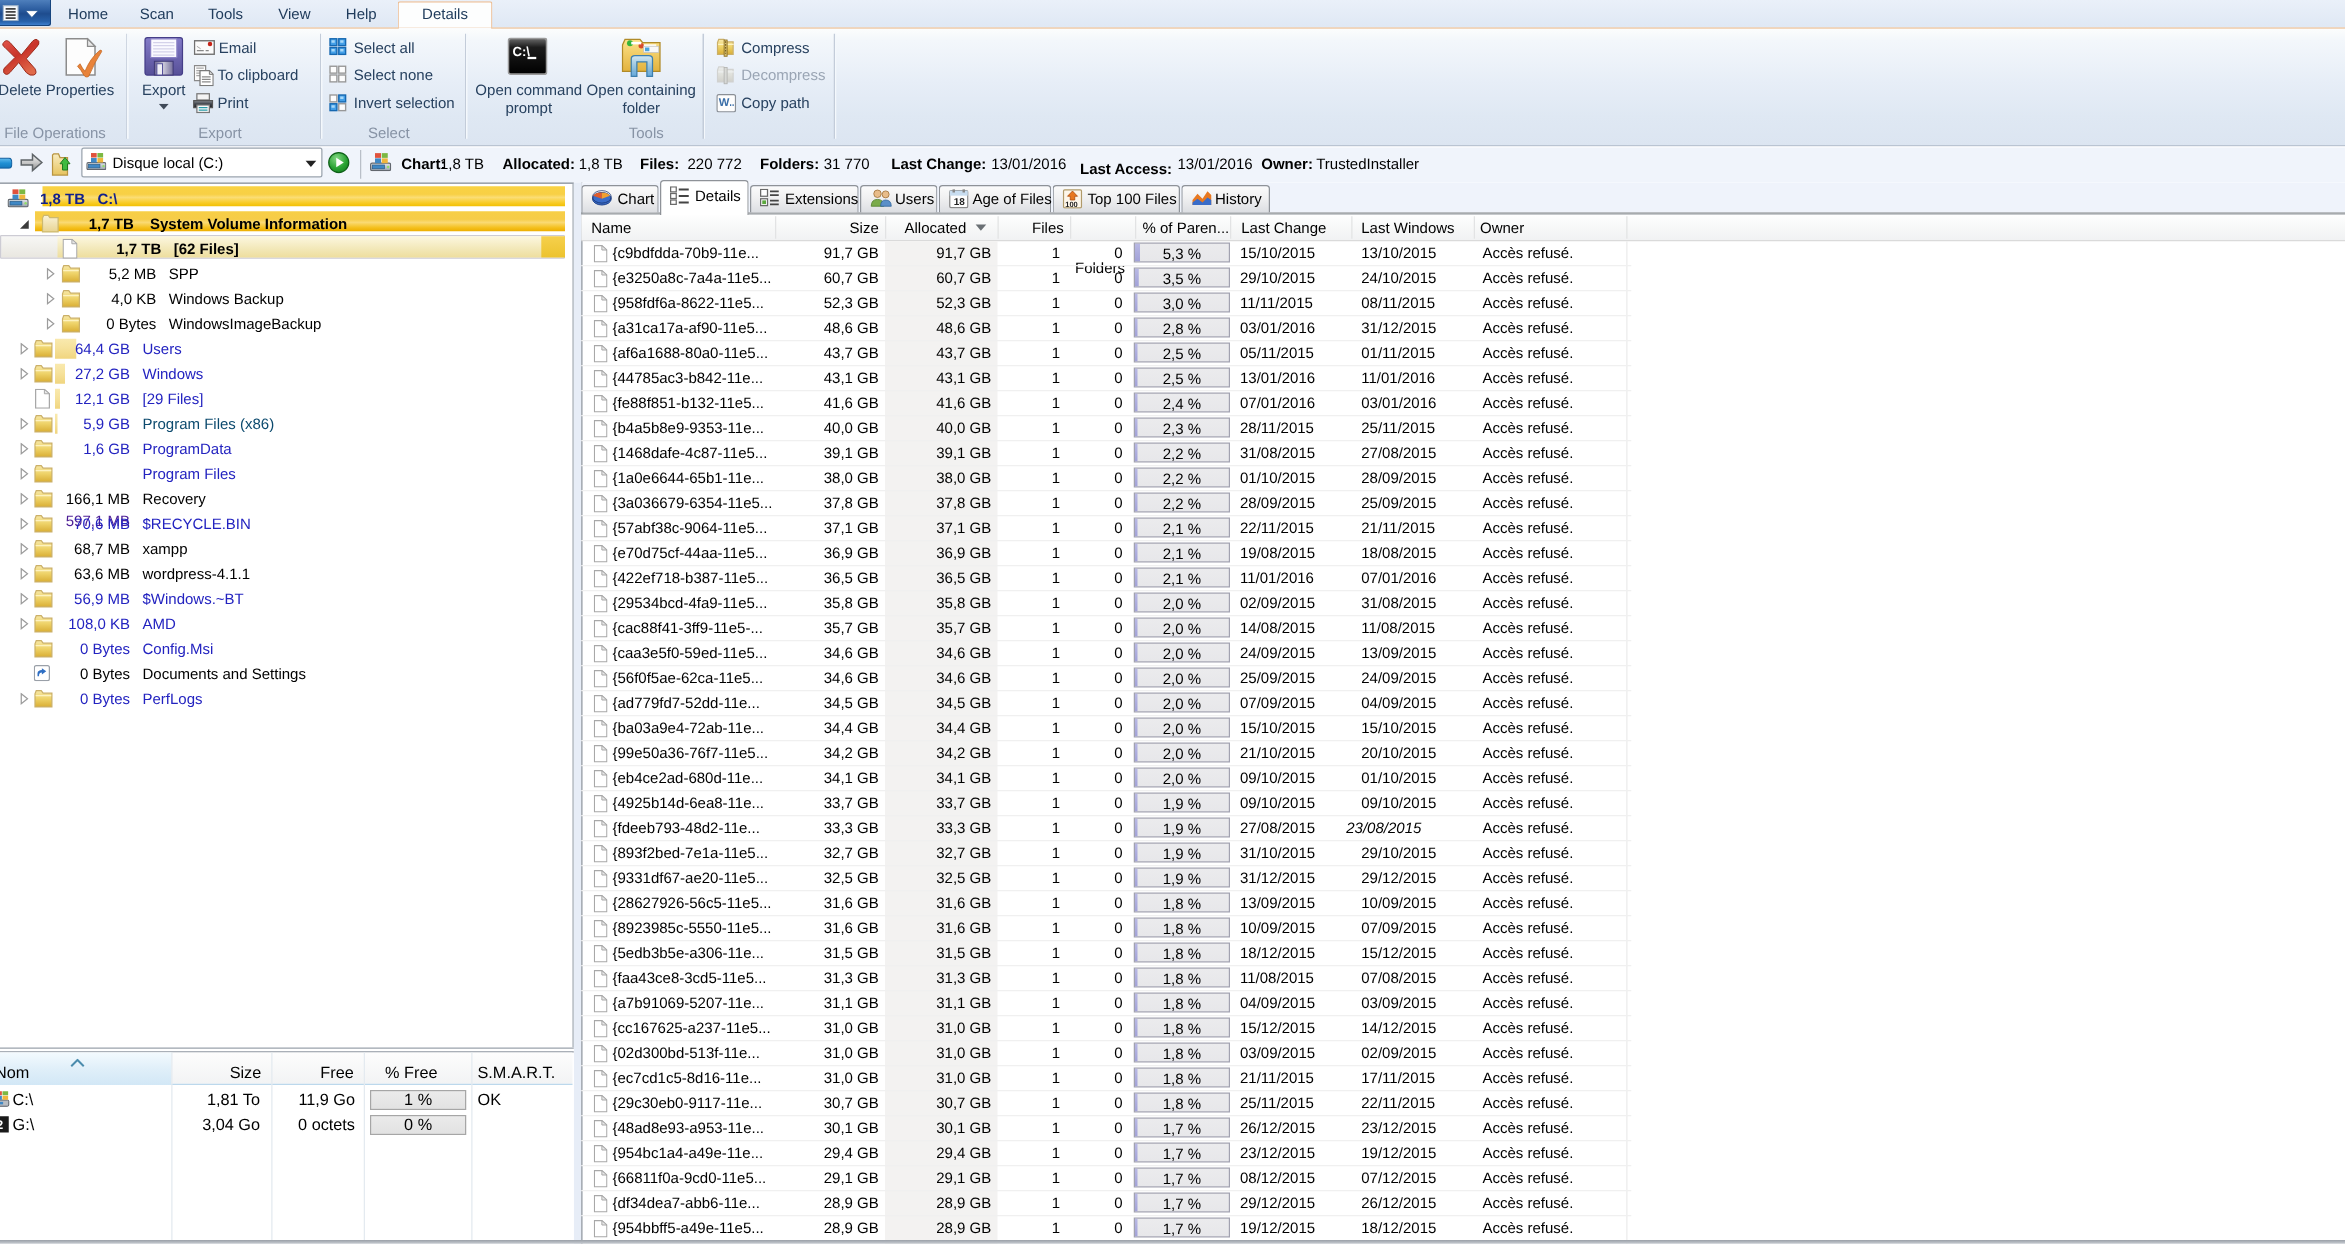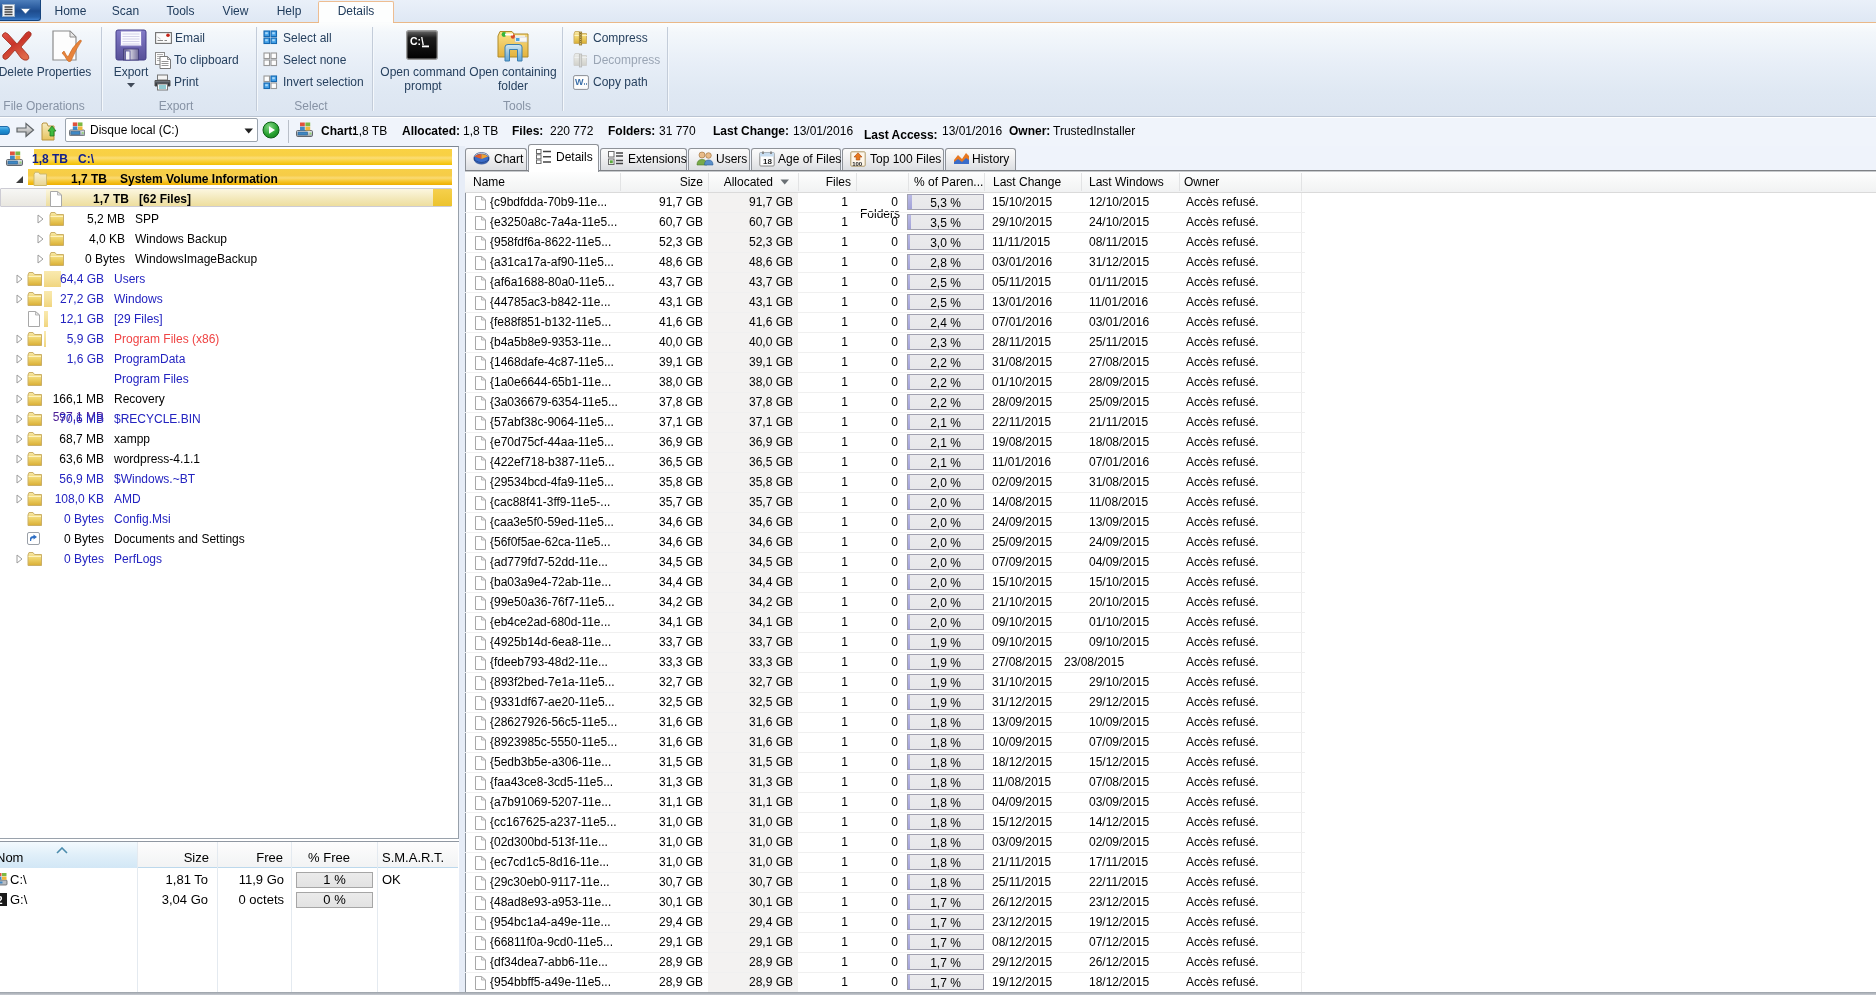--- a/index.html
+++ b/index.html
@@ -490,21 +490,21 @@
         <linearGradient id="fg" x1="0" y1="0" x2="0" y2="1">
           <stop offset="0" stop-color="#f7e8a8"></stop>
           <stop offset="0.5" stop-color="#eed267"></stop>
           <stop offset="1" stop-color="#d9ae35"></stop>
         </linearGradient>
       </defs>
       <path d="M1 4 L1 14.5 L14.5 14.5 L14.5 3.5 L7.5 3.5 L6 1.5 L2 1.5 Z" fill="url(#fg)" stroke="#cbb068" stroke-width="1"></path>
       <path d="M1.5 5.5 L14 5.5" stroke="#fdf2c0" stroke-width="1"></path>
     </svg>
 <div class="trsize" style="left:24px;width:80px;color:#2323c0;">5,9 GB</div>
-<div class="trname" style="left:114px;color:#ef4444;">Program Files (x86)</div>
+<div class="trname" style="left:114px;color:#0c4a6e;">Program Files (x86)</div>
 </div>
 <div class="treerow" style="top:349px;">
 <svg class="a" style="left:16px;top:5px;" width="8" height="11" viewBox="0 0 8 11">
       <path d="M1 1 L6 5 L1 9 Z" fill="#fff" stroke="#9c9c9c" stroke-width="1"></path>
     </svg>
 <svg class="a" style="left:27px;top:2px;" width="16" height="16" viewBox="0 0 16 16">
       <defs>
         <linearGradient id="fg" x1="0" y1="0" x2="0" y2="1">
           <stop offset="0" stop-color="#f7e8a8"></stop>
           <stop offset="0.5" stop-color="#eed267"></stop>
@@ -814,21 +814,21 @@
 <div class="cell" style="left:25px;">{c9bdfdda-70b9-11e...</div>
 <div class="cell cr" style="left:155px;width:83px;">91,7 GB</div>
 <div class="cell cr" style="left:243px;width:85px;">91,7 GB</div>
 <div class="cell cr" style="left:333px;width:50px;">1</div>
 <div class="cell cr" style="left:391px;width:42px;">0</div>
 <div class="pbar">
       <div class="pfill" style="width:4.0809999999999995px;"></div>
       <div class="ptxt">5,3 %</div>
     </div>
 <div class="cell" style="left:527px;">15/10/2015</div>
-<div class="cell" style="left:624px;">12/10/2015</div>
+<div class="cell" style="left:624px;">13/10/2015</div>
 <div class="cell" style="left:721px;">Accès refusé.</div>
 </div>
 <div class="dtrow" style="top:213px;">
 <svg class="a" style="left:10px;top:3px;" width="11" height="14" viewBox="0 0 11 14">
       <path d="M0.5 0.5 L6.5 0.5 L10.5 4 L10.5 13.5 L0.5 13.5 Z" fill="#fff" stroke="#a8a8a8" stroke-width="1"></path>
       <path d="M6.5 0.5 L6.5 4 L10.5 4 Z" fill="#e8e8e8" stroke="#a8a8a8" stroke-width="0.8"></path>
     </svg>
 <div class="cell" style="left:25px;">{e3250a8c-7a4a-11e5...</div>
 <div class="cell cr" style="left:155px;width:83px;">60,7 GB</div>
 <div class="cell cr" style="left:243px;width:85px;">60,7 GB</div>
@@ -1228,21 +1228,21 @@
 <div class="cell" style="left:25px;">{fdeeb793-48d2-11e...</div>
 <div class="cell cr" style="left:155px;width:83px;">33,3 GB</div>
 <div class="cell cr" style="left:243px;width:85px;">33,3 GB</div>
 <div class="cell cr" style="left:333px;width:50px;">1</div>
 <div class="cell cr" style="left:391px;width:42px;">0</div>
 <div class="pbar">
       <div class="pfill" style="width:2.0px;"></div>
       <div class="ptxt">1,9 %</div>
     </div>
 <div class="cell" style="left:527px;">27/08/2015</div>
-<div class="cell" style="left:599px;">23/08/2015</div>
+<div class="cell" style="left:612px;font-style:italic;">23/08/2015</div>
 <div class="cell" style="left:721px;">Accès refusé.</div>
 </div>
 <div class="dtrow" style="top:673px;">
 <svg class="a" style="left:10px;top:3px;" width="11" height="14" viewBox="0 0 11 14">
       <path d="M0.5 0.5 L6.5 0.5 L10.5 4 L10.5 13.5 L0.5 13.5 Z" fill="#fff" stroke="#a8a8a8" stroke-width="1"></path>
       <path d="M6.5 0.5 L6.5 4 L10.5 4 Z" fill="#e8e8e8" stroke="#a8a8a8" stroke-width="0.8"></path>
     </svg>
 <div class="cell" style="left:25px;">{893f2bed-7e1a-11e5...</div>
 <div class="cell cr" style="left:155px;width:83px;">32,7 GB</div>
 <div class="cell cr" style="left:243px;width:85px;">32,7 GB</div>

